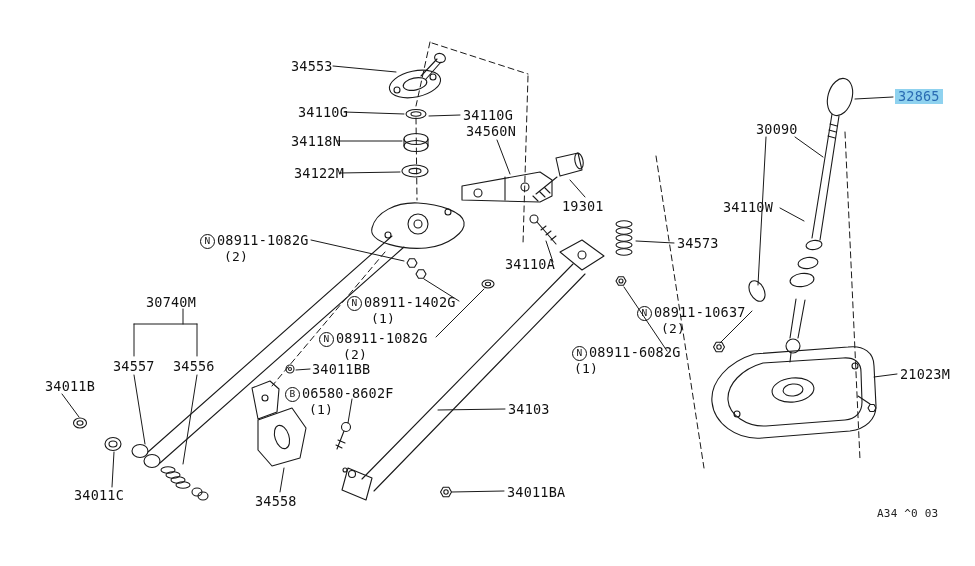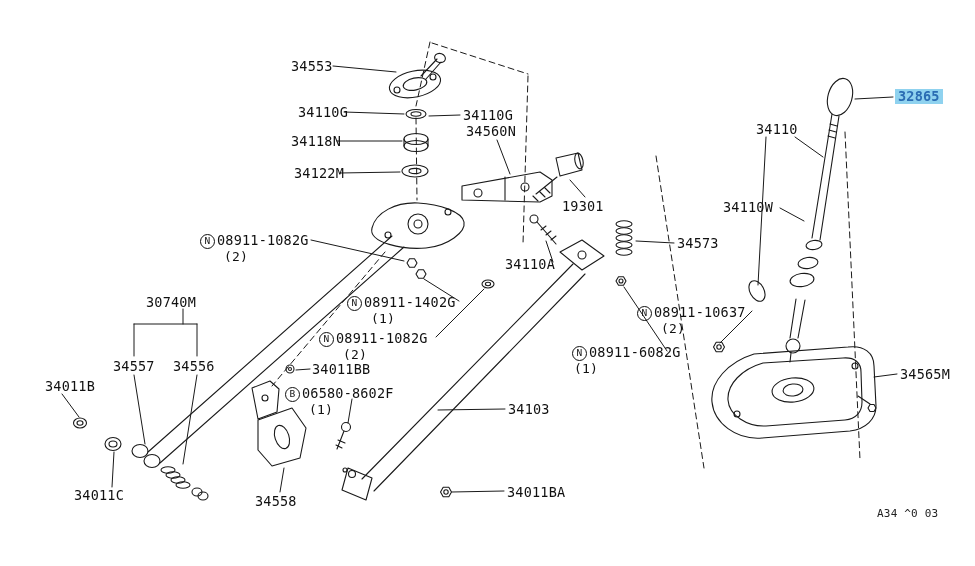--- a/index.html
+++ b/index.html
@@ -11,21 +11,21 @@
   .lbl{
     position:absolute;font-size:13.5px;color:#111;white-space:nowrap;
     letter-spacing:0.2px;line-height:15px;
   }
   .qty{font-size:13px;color:#111;}
   .circ{
     display:inline-block;width:13px;height:13px;border:1.2px solid #111;
     border-radius:50%;font-size:9.5px;line-height:12.5px;text-align:center;
     margin-right:2px;vertical-align:1px;color:#111;
   }
-  .hl{background:#8fd2ef;color:#2a6cb3;padding:0 3px;font-weight:bold;}
+  .hl{background:#8fd2ef;color:#2a6cb3;padding:0 3px;}
   .footer{font-size:11px;color:#222;}
 </style>
 </head>
 <body>
 
 <div class="stage">
 
   <svg width="975" height="566" viewBox="0 0 975 566">
     <g stroke="#1a1a1a" fill="none" stroke-width="1.1" stroke-linecap="round" stroke-linejoin="round">
 
@@ -199,21 +199,21 @@
   <div class="lbl" style="left:294px;top:166px">34122M</div>
   <div class="lbl" style="left:562px;top:199px">19301</div>
 
   <div class="lbl" style="left:200px;top:233px">
     <span class="circ">N</span><span>08911-1082G</span>
   </div>
   <div class="lbl qty" style="left:224px;top:249px">(2)</div>
 
   <div class="lbl" style="left:677px;top:236px">34573</div>
   <div class="lbl" style="left:505px;top:257px">34110A</div>
-  <div class="lbl" style="left:756px;top:122px">34110</div>
+  <div class="lbl" style="left:756px;top:122px">30090</div>
   <div class="lbl" style="left:723px;top:200px">34110W</div>
   <div class="lbl hl" style="left:895px;top:89px">32865</div>
 
   <div class="lbl" style="left:146px;top:295px">30740M</div>
 
   <div class="lbl" style="left:347px;top:295px">
     <span class="circ">N</span><span>08911-1402G</span>
   </div>
   <div class="lbl qty" style="left:371px;top:311px">(1)</div>
 
@@ -236,20 +236,20 @@
   <div class="lbl" style="left:173px;top:359px">34556</div>
   <div class="lbl" style="left:45px;top:379px">34011B</div>
   <div class="lbl" style="left:312px;top:362px">34011BB</div>
 
   <div class="lbl" style="left:285px;top:386px">
     <span class="circ">B</span><span>06580-8602F</span>
   </div>
   <div class="lbl qty" style="left:309px;top:402px">(1)</div>
 
   <div class="lbl" style="left:508px;top:402px">34103</div>
-  <div class="lbl" style="left:900px;top:367px">34565M</div>
+  <div class="lbl" style="left:900px;top:367px">21023M</div>
   <div class="lbl" style="left:74px;top:488px">34011C</div>
   <div class="lbl" style="left:255px;top:494px">34558</div>
   <div class="lbl" style="left:507px;top:485px">34011BA</div>
 
   <div class="lbl footer" style="left:877px;top:506px">A34 ^0 03</div>
 
 </div>
 
 </body></html>

